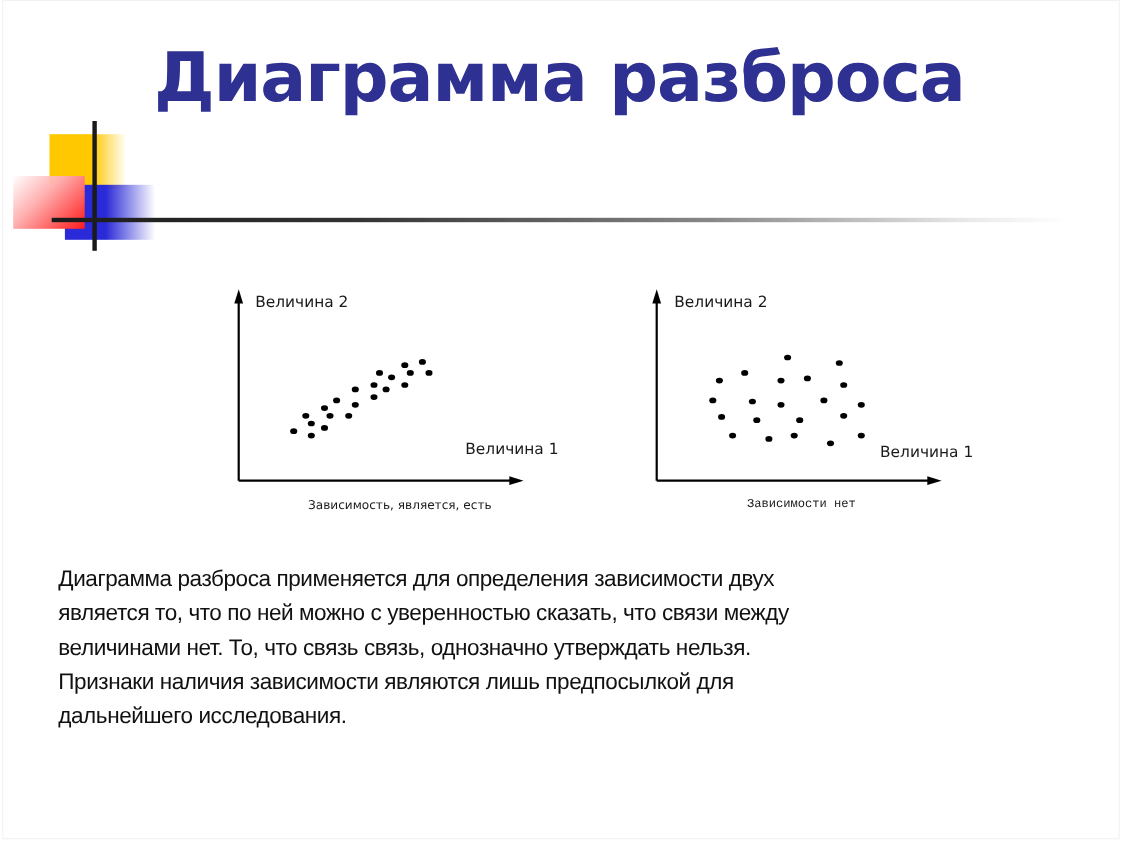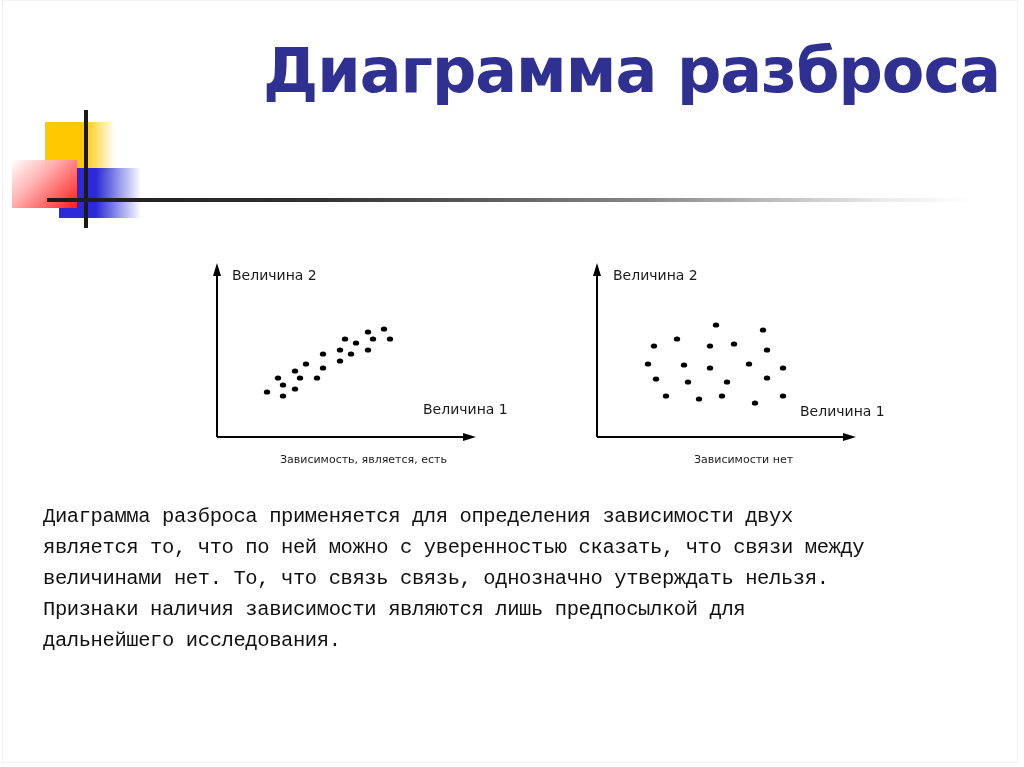--- a/index.html
+++ b/index.html
@@ -32,37 +32,37 @@
   .deco-hline {
     left: 47px; top: 198px; width: 925px; height: 4px;
     background: linear-gradient(to right, #1a1a1a 0%, #333 30%, #888 65%, rgba(200,200,200,0.4) 90%, rgba(255,255,255,0) 100%);
   }
   
   .title {
     position: absolute; left: 140px; top: 34px; width: 860px;
     margin: 0;
     font-family: "DejaVu Sans", sans-serif;
     font-weight: bold; font-size: 62px; line-height: 74px;
-    color: #2e3192; letter-spacing: -1px; text-align: right;
+    color: #2e3192; letter-spacing: -1px;
   }
   
   .chart { position: absolute; }
   .axis-label {
     position: absolute; font-family: "DejaVu Sans", sans-serif;
     font-size: 14px; color: #1a1a1a; white-space: nowrap;
   }
   .caption {
     position: absolute; font-family: "DejaVu Sans", sans-serif;
     font-size: 11px; color: #1a1a1a; white-space: nowrap;
   }
   
   .body-text {
     position: absolute; left: 41px; top: 499px; width: 900px;
-    margin: 2px;
-    font-family: Liberation Mono, monospace;
+    margin: 12px;
+    font-family: Liberation Sans, sans-serif;
     font-size: 20.5px; line-height: 31px; color: #111111;
     letter-spacing: -0.4px;
   }
   .body-line { display: block; white-space: nowrap; }
 </style>
 </head>
 <body>
 
 <div class="slide-border"></div>
 
@@ -140,21 +140,21 @@
       </g>
   </svg>
   <div class="axis-label" style="left:232px;top:267px;">Величина 2</div>
   <div class="axis-label" style="left:423px;top:401px;">Величина 1</div>
   <div class="caption" style="left:280px;top:453px;">Зависимость, является, есть</div>
 </div>
 
 <div>
   <div class="axis-label" style="left:613px;top:267px;">Величина 2</div>
   <div class="axis-label" style="left:800px;top:403px;">Величина 1</div>
-  <div class="caption" style="left:694px;top:453px;">Зависимости нет</div>
+  <div class="caption" style="left:679px;top:453px;font-family:Liberation Mono, monospace;">Зависимости нет</div>
 </div>
 
 <p class="body-text">
   <span class="body-line">Диаграмма разброса применяется для определения зависимости двух</span>
   <span class="body-line">является то, что по ней можно с уверенностью сказать, что связи между</span>
   <span class="body-line">величинами нет. То, что связь связь, однозначно утверждать нельзя.</span>
   <span class="body-line">Признаки наличия зависимости являются лишь предпосылкой для</span>
   <span class="body-line">дальнейшего исследования.</span>
 </p>
 

